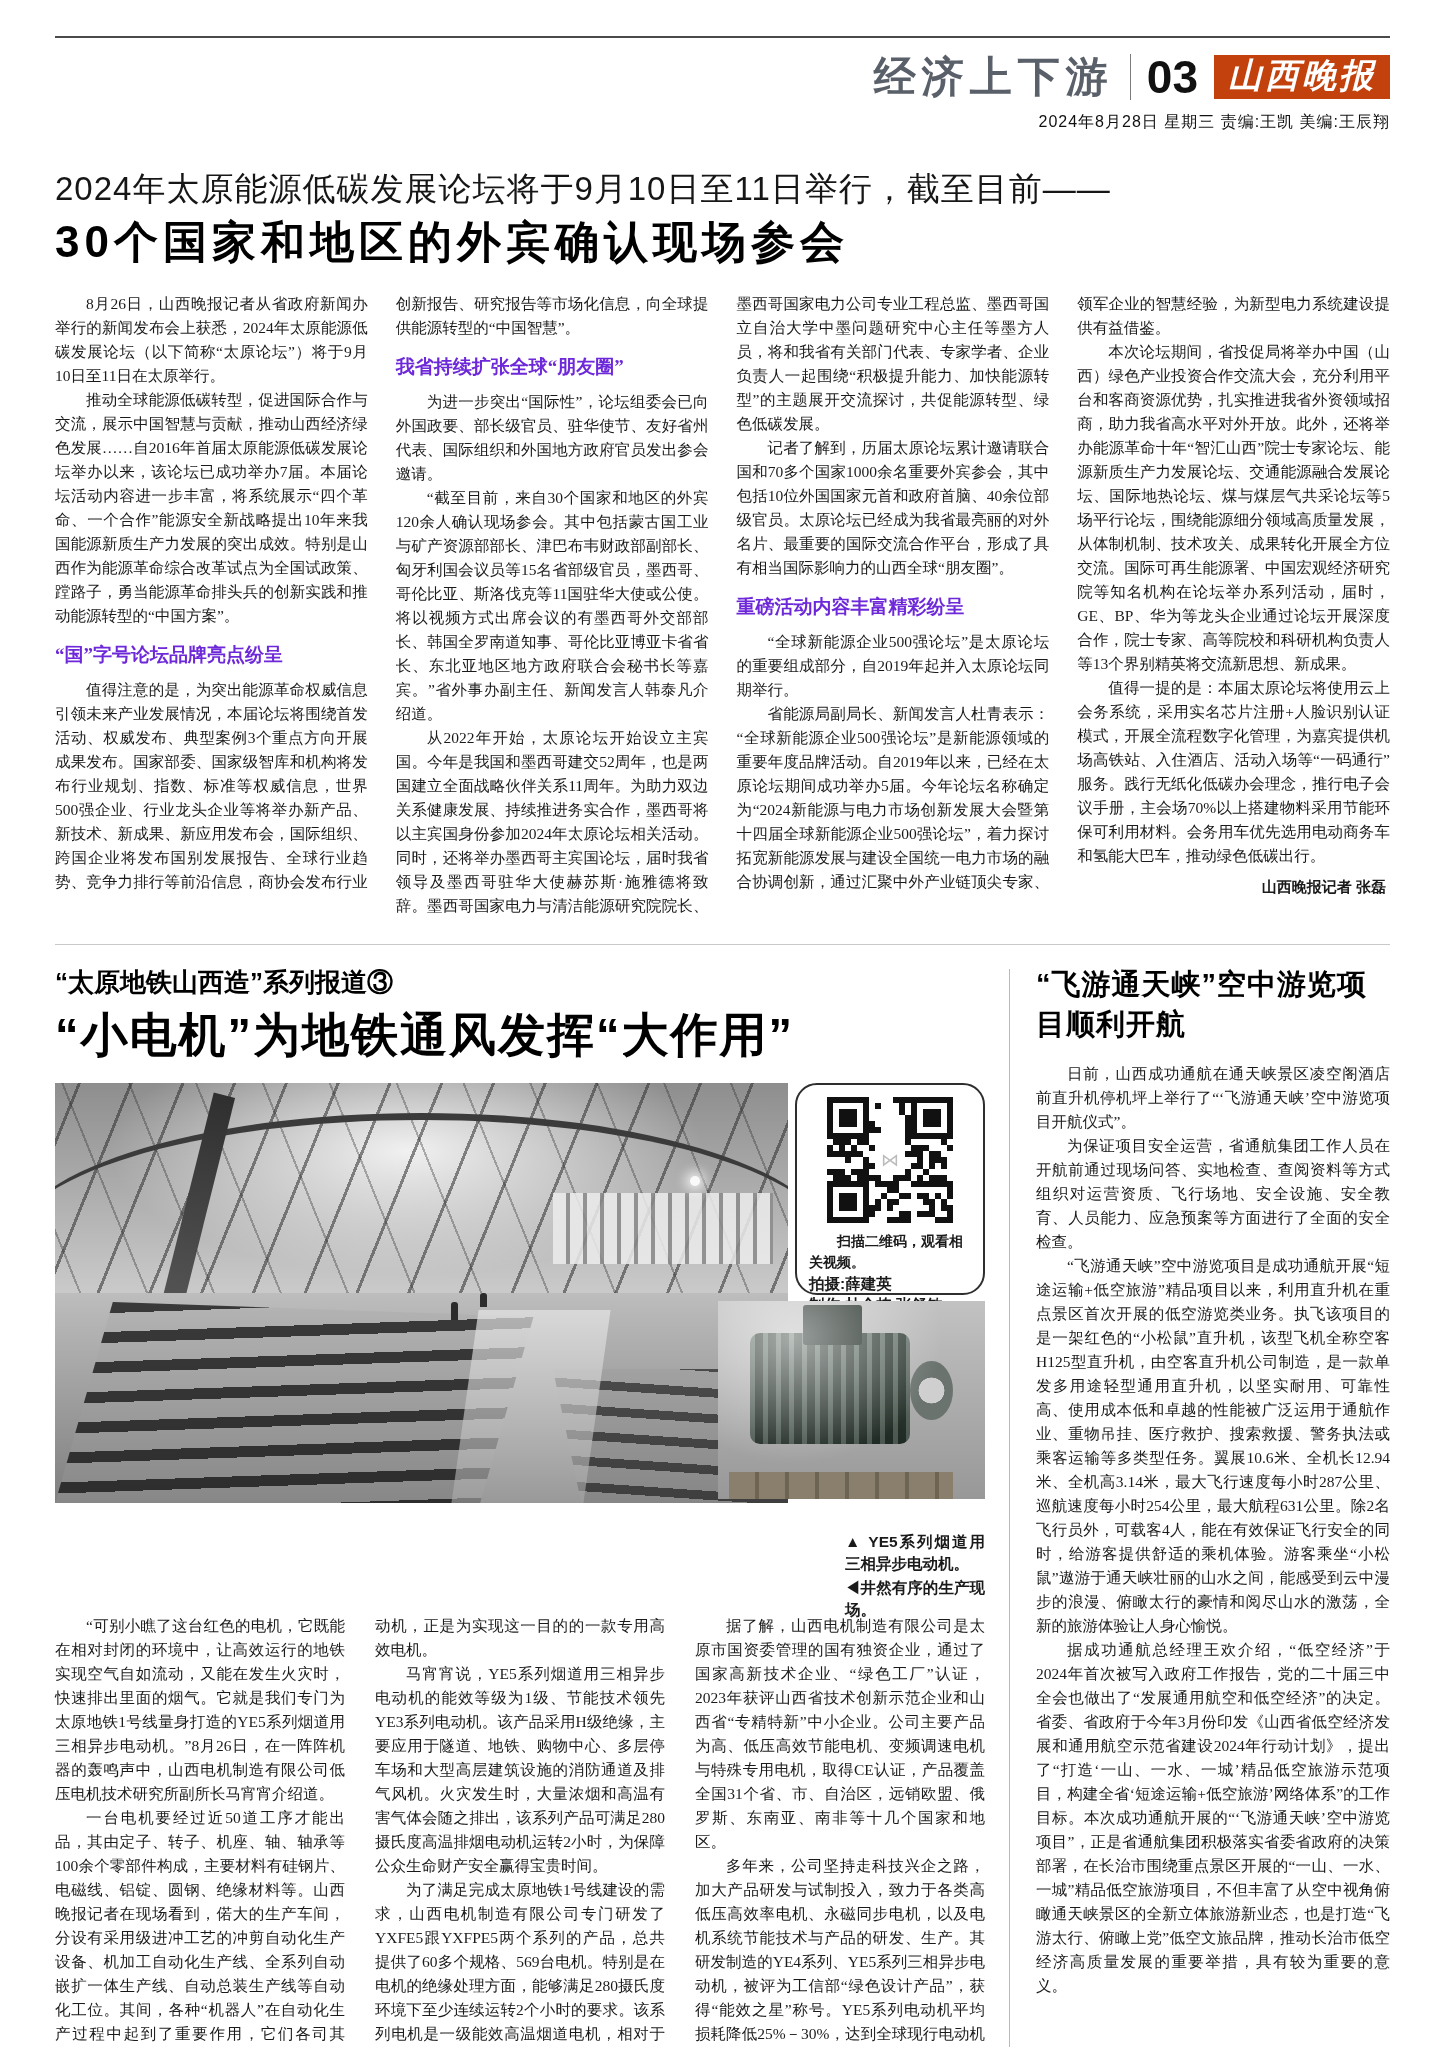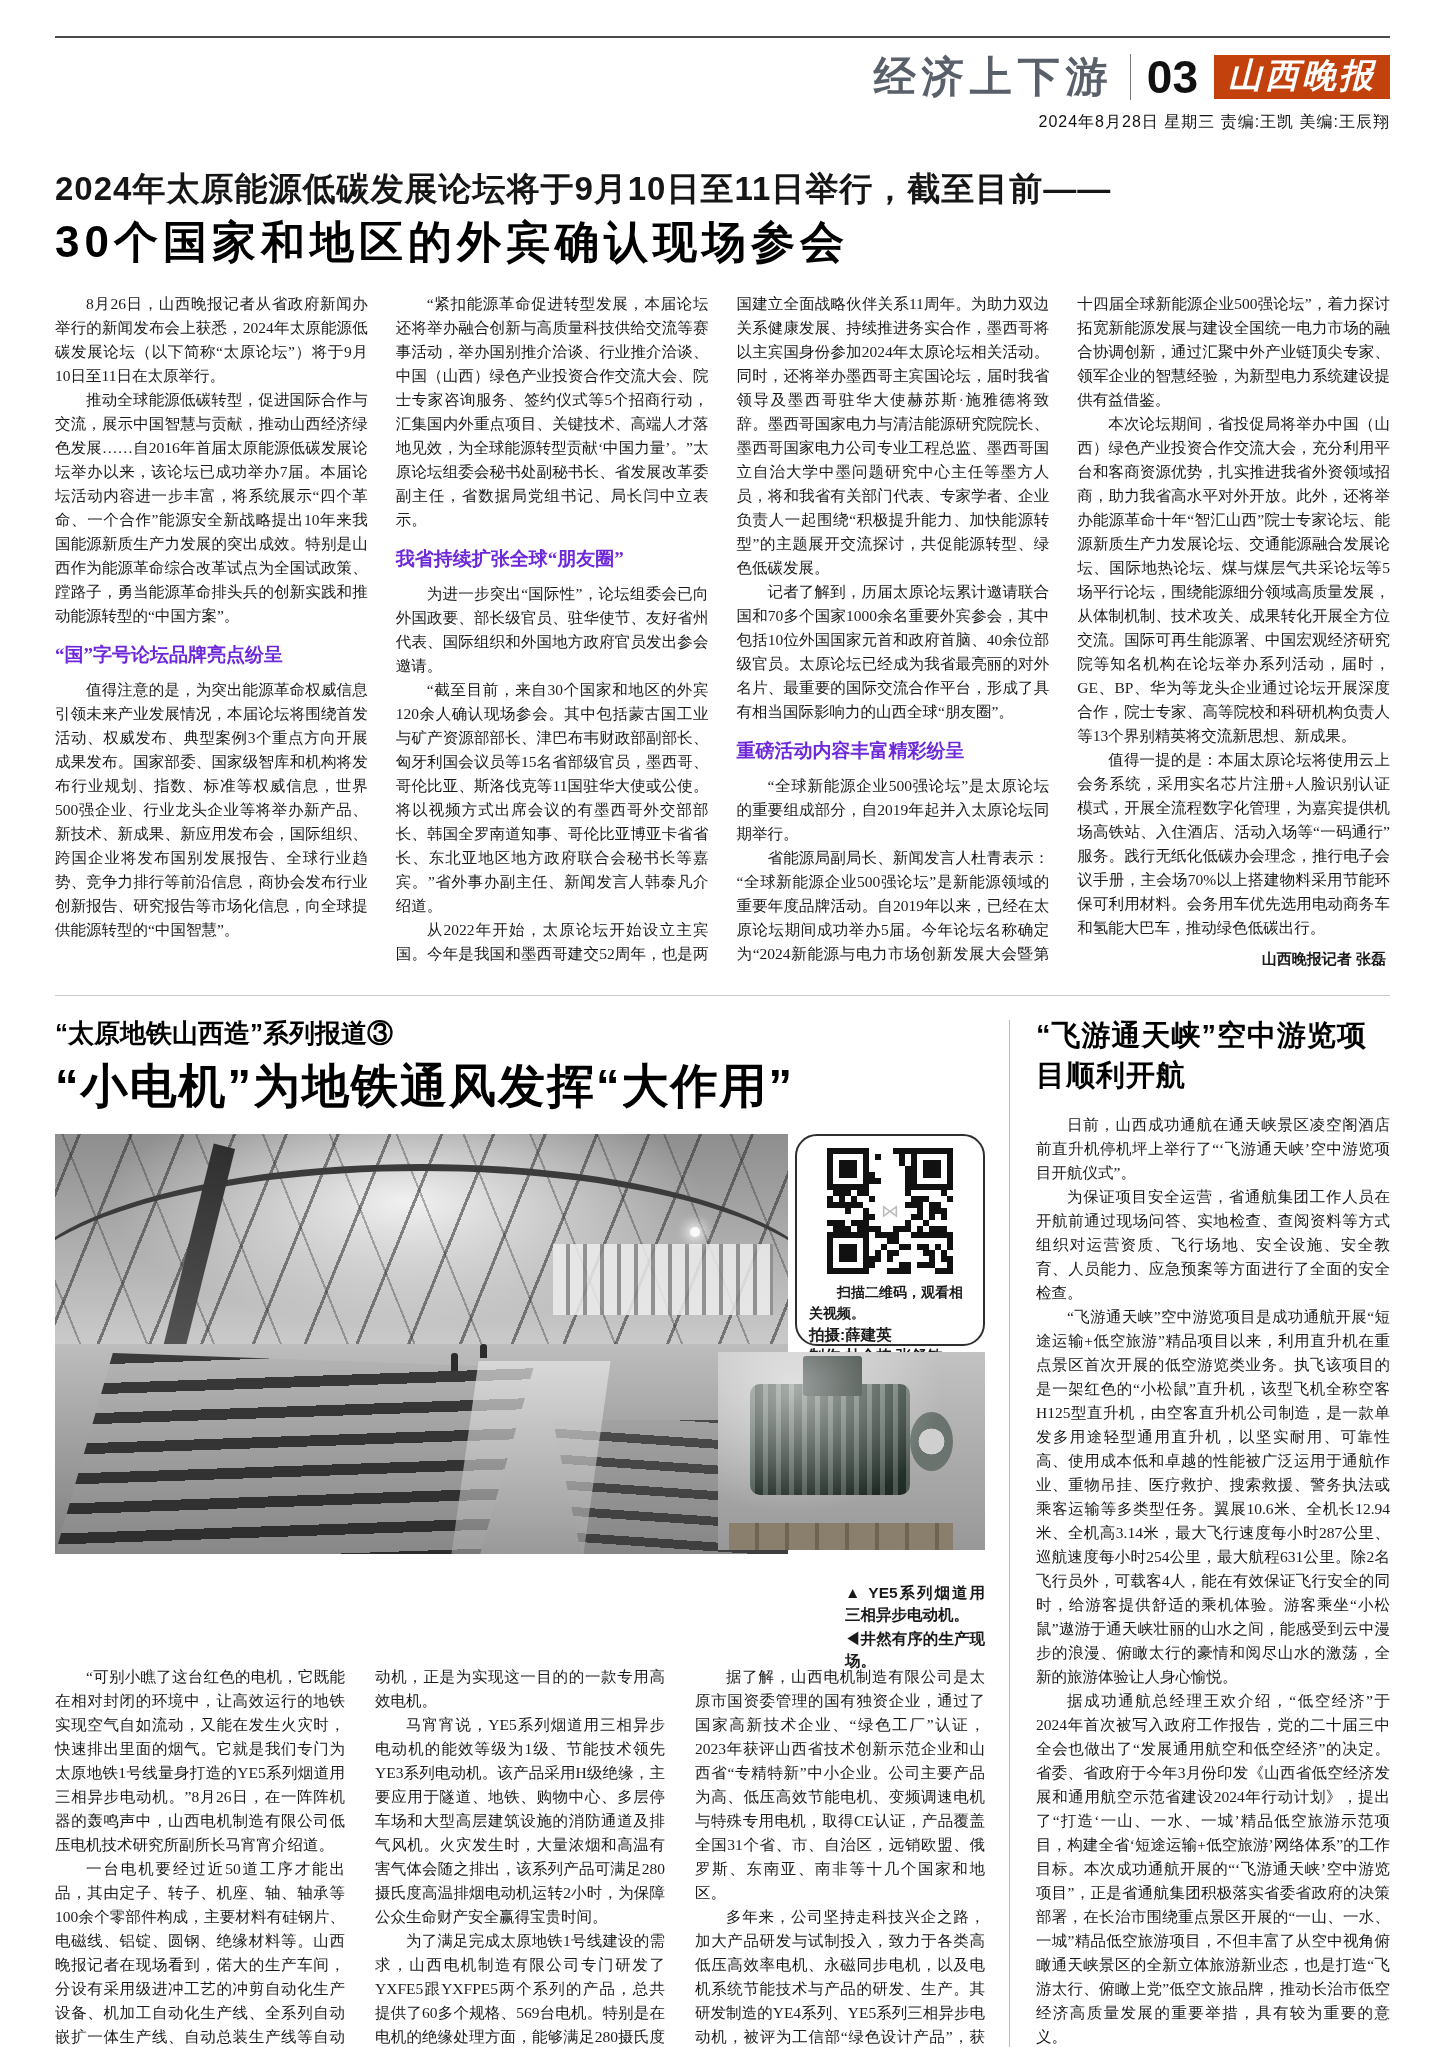--- a/index.html
+++ b/index.html
@@ -10,21 +10,21 @@
   .page-header{border-top:2px solid #4a4a4a;padding-top:10px;}
   .header-row{display:flex;justify-content:flex-end;align-items:center;gap:16px;height:58px;}
   .section-title{font-family:"Liberation Sans",sans-serif;font-weight:700;font-size:42px;color:#5a6069;letter-spacing:6px;}
   .vdiv{width:1px;height:46px;background:#7b7b7b;}
   .page-num{font-family:"Liberation Sans",sans-serif;font-weight:600;font-size:46px;color:#111;}
   .masthead{background:#c2410c;color:#fff;font-family:"Liberation Serif",serif;font-style:italic;font-weight:700;font-size:34px;padding:4px 14px 6px;letter-spacing:3px;line-height:1;}
   .date-row{display:flex;justify-content:flex-end;font-family:"Liberation Sans",sans-serif;font-size:16px;color:#111;margin-top:6px;letter-spacing:1px;}
 
   
   .main-article{margin-top:34px;}
-  .kicker{font-family:"Liberation Sans",sans-serif;font-weight:700;font-size:33px;color:#161616;margin:0 0 6px;letter-spacing:1px;}
+  .kicker{font-family:"Liberation Sans",sans-serif;font-weight:400;font-size:33px;color:#161616;margin:0 0 6px;letter-spacing:1px;}
   .headline{font-family:"Liberation Sans",sans-serif;font-weight:900;font-size:44px;color:#000;margin:2px 0 26px;letter-spacing:5px;line-height:1.1;}
   .cols-4{column-count:4;column-gap:28px;}
   .cols-3{column-count:3;column-gap:30px;}
   .para{margin:0;text-indent:2em;font-size:15.5px;line-height:24px;text-align:justify;}
   .crosshead{font-family:Liberation Serif, serif;font-weight:700;font-size:19px;color:#6d28d9;margin:14px 0 10px;break-after:avoid;}
   .byline{margin:10px 4px 0 0;font-family:"Liberation Sans",sans-serif;font-weight:700;font-size:15px;text-align:right;}
 
   .section-divider{border-top:1px solid #c9c9c9;margin:26px 0 20px;}
 
   
@@ -101,21 +101,20 @@
   </header>
 
   <section class="main-article">
     <h2 class="kicker">2024年太原能源低碳发展论坛将于9月10日至11日举行，截至目前——</h2>
     <h1 class="headline">30个国家和地区的外宾确认现场参会</h1>
     <div class="cols-4">
         <p class="para">8月26日，山西晚报记者从省政府新闻办举行的新闻发布会上获悉，2024年太原能源低碳发展论坛（以下简称“太原论坛”）将于9月10日至11日在太原举行。</p>
         <p class="para">推动全球能源低碳转型，促进国际合作与交流，展示中国智慧与贡献，推动山西经济绿色发展……自2016年首届太原能源低碳发展论坛举办以来，该论坛已成功举办7届。本届论坛活动内容进一步丰富，将系统展示“四个革命、一个合作”能源安全新战略提出10年来我国能源新质生产力发展的突出成效。特别是山西作为能源革命综合改革试点为全国试政策、蹚路子，勇当能源革命排头兵的创新实践和推动能源转型的“中国方案”。</p>
         <h3 class="crosshead">“国”字号论坛品牌亮点纷呈</h3>
         <p class="para">值得注意的是，为突出能源革命权威信息引领未来产业发展情况，本届论坛将围绕首发活动、权威发布、典型案例3个重点方向开展成果发布。国家部委、国家级智库和机构将发布行业规划、指数、标准等权威信息，世界500强企业、行业龙头企业等将举办新产品、新技术、新成果、新应用发布会，国际组织、跨国企业将发布国别发展报告、全球行业趋势、竞争力排行等前沿信息，商协会发布行业创新报告、研究报告等市场化信息，向全球提供能源转型的“中国智慧”。</p>
-        <p class="para">“紧扣能源革命促进转型发展，本届论坛还将举办融合创新与高质量科技供给交流等赛事活动，举办国别推介洽谈、行业推介洽谈、中国（山西）绿色产业投资合作交流大会、院士专家咨询服务、签约仪式等5个招商行动，汇集国内外重点项目、关键技术、高端人才落地见效，为全球能源转型贡献‘中国力量’。”太原论坛组委会秘书处副秘书长、省发展改革委副主任，省数据局党组书记、局长闫中立表示。</p>
         <h3 class="crosshead">我省持续扩张全球“朋友圈”</h3>
         <p class="para">为进一步突出“国际性”，论坛组委会已向外国政要、部长级官员、驻华使节、友好省州代表、国际组织和外国地方政府官员发出参会邀请。</p>
         <p class="para">“截至目前，来自30个国家和地区的外宾120余人确认现场参会。其中包括蒙古国工业与矿产资源部部长、津巴布韦财政部副部长、匈牙利国会议员等15名省部级官员，墨西哥、哥伦比亚、斯洛伐克等11国驻华大使或公使。将以视频方式出席会议的有墨西哥外交部部长、韩国全罗南道知事、哥伦比亚博亚卡省省长、东北亚地区地方政府联合会秘书长等嘉宾。”省外事办副主任、新闻发言人韩泰凡介绍道。</p>
         <p class="para">从2022年开始，太原论坛开始设立主宾国。今年是我国和墨西哥建交52周年，也是两国建立全面战略伙伴关系11周年。为助力双边关系健康发展、持续推进务实合作，墨西哥将以主宾国身份参加2024年太原论坛相关活动。同时，还将举办墨西哥主宾国论坛，届时我省领导及墨西哥驻华大使赫苏斯·施雅德将致辞。墨西哥国家电力与清洁能源研究院院长、墨西哥国家电力公司专业工程总监、墨西哥国立自治大学中墨问题研究中心主任等墨方人员，将和我省有关部门代表、专家学者、企业负责人一起围绕“积极提升能力、加快能源转型”的主题展开交流探讨，共促能源转型、绿色低碳发展。</p>
         <p class="para">记者了解到，历届太原论坛累计邀请联合国和70多个国家1000余名重要外宾参会，其中包括10位外国国家元首和政府首脑、40余位部级官员。太原论坛已经成为我省最亮丽的对外名片、最重要的国际交流合作平台，形成了具有相当国际影响力的山西全球“朋友圈”。</p>
         <h3 class="crosshead">重磅活动内容丰富精彩纷呈</h3>
         <p class="para">“全球新能源企业500强论坛”是太原论坛的重要组成部分，自2019年起并入太原论坛同期举行。</p>
         <p class="para">省能源局副局长、新闻发言人杜青表示：“全球新能源企业500强论坛”是新能源领域的重要年度品牌活动。自2019年以来，已经在太原论坛期间成功举办5届。今年论坛名称确定为“2024新能源与电力市场创新发展大会暨第十四届全球新能源企业500强论坛”，着力探讨拓宽新能源发展与建设全国统一电力市场的融合协调创新，通过汇聚中外产业链顶尖专家、领军企业的智慧经验，为新型电力系统建设提供有益借鉴。</p>
         <p class="para">本次论坛期间，省投促局将举办中国（山西）绿色产业投资合作交流大会，充分利用平台和客商资源优势，扎实推进我省外资领域招商，助力我省高水平对外开放。此外，还将举办能源革命十年“智汇山西”院士专家论坛、能源新质生产力发展论坛、交通能源融合发展论坛、国际地热论坛、煤与煤层气共采论坛等5场平行论坛，围绕能源细分领域高质量发展，从体制机制、技术攻关、成果转化开展全方位交流。国际可再生能源署、中国宏观经济研究院等知名机构在论坛举办系列活动，届时，GE、BP、华为等龙头企业通过论坛开展深度合作，院士专家、高等院校和科研机构负责人等13个界别精英将交流新思想、新成果。</p>
         <p class="para">值得一提的是：本届太原论坛将使用云上会务系统，采用实名芯片注册+人脸识别认证模式，开展全流程数字化管理，为嘉宾提供机场高铁站、入住酒店、活动入场等“一码通行”服务。践行无纸化低碳办会理念，推行电子会议手册，主会场70%以上搭建物料采用节能环保可利用材料。会务用车优先选用电动商务车和氢能大巴车，推动绿色低碳出行。</p>

